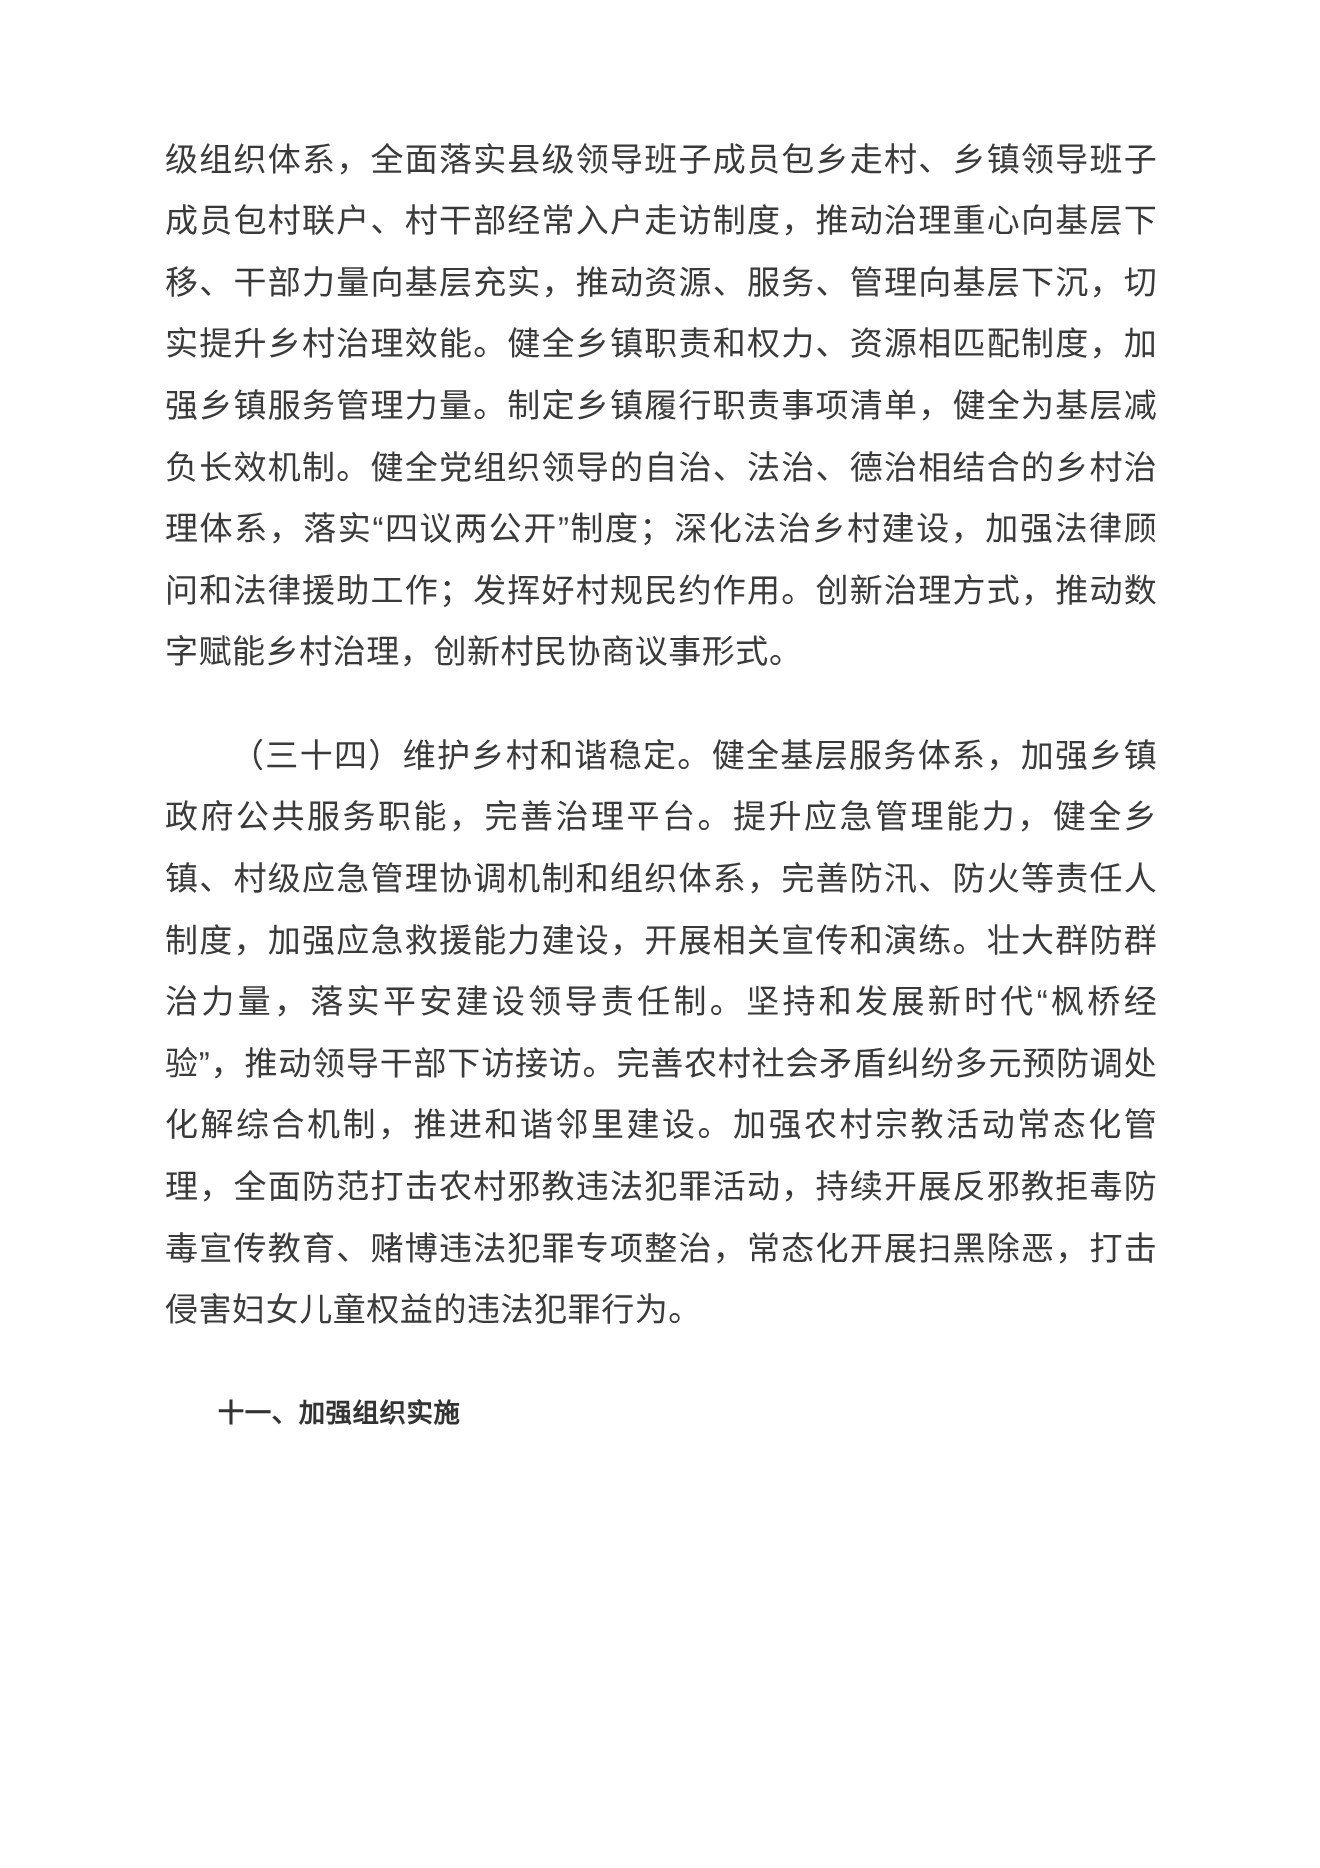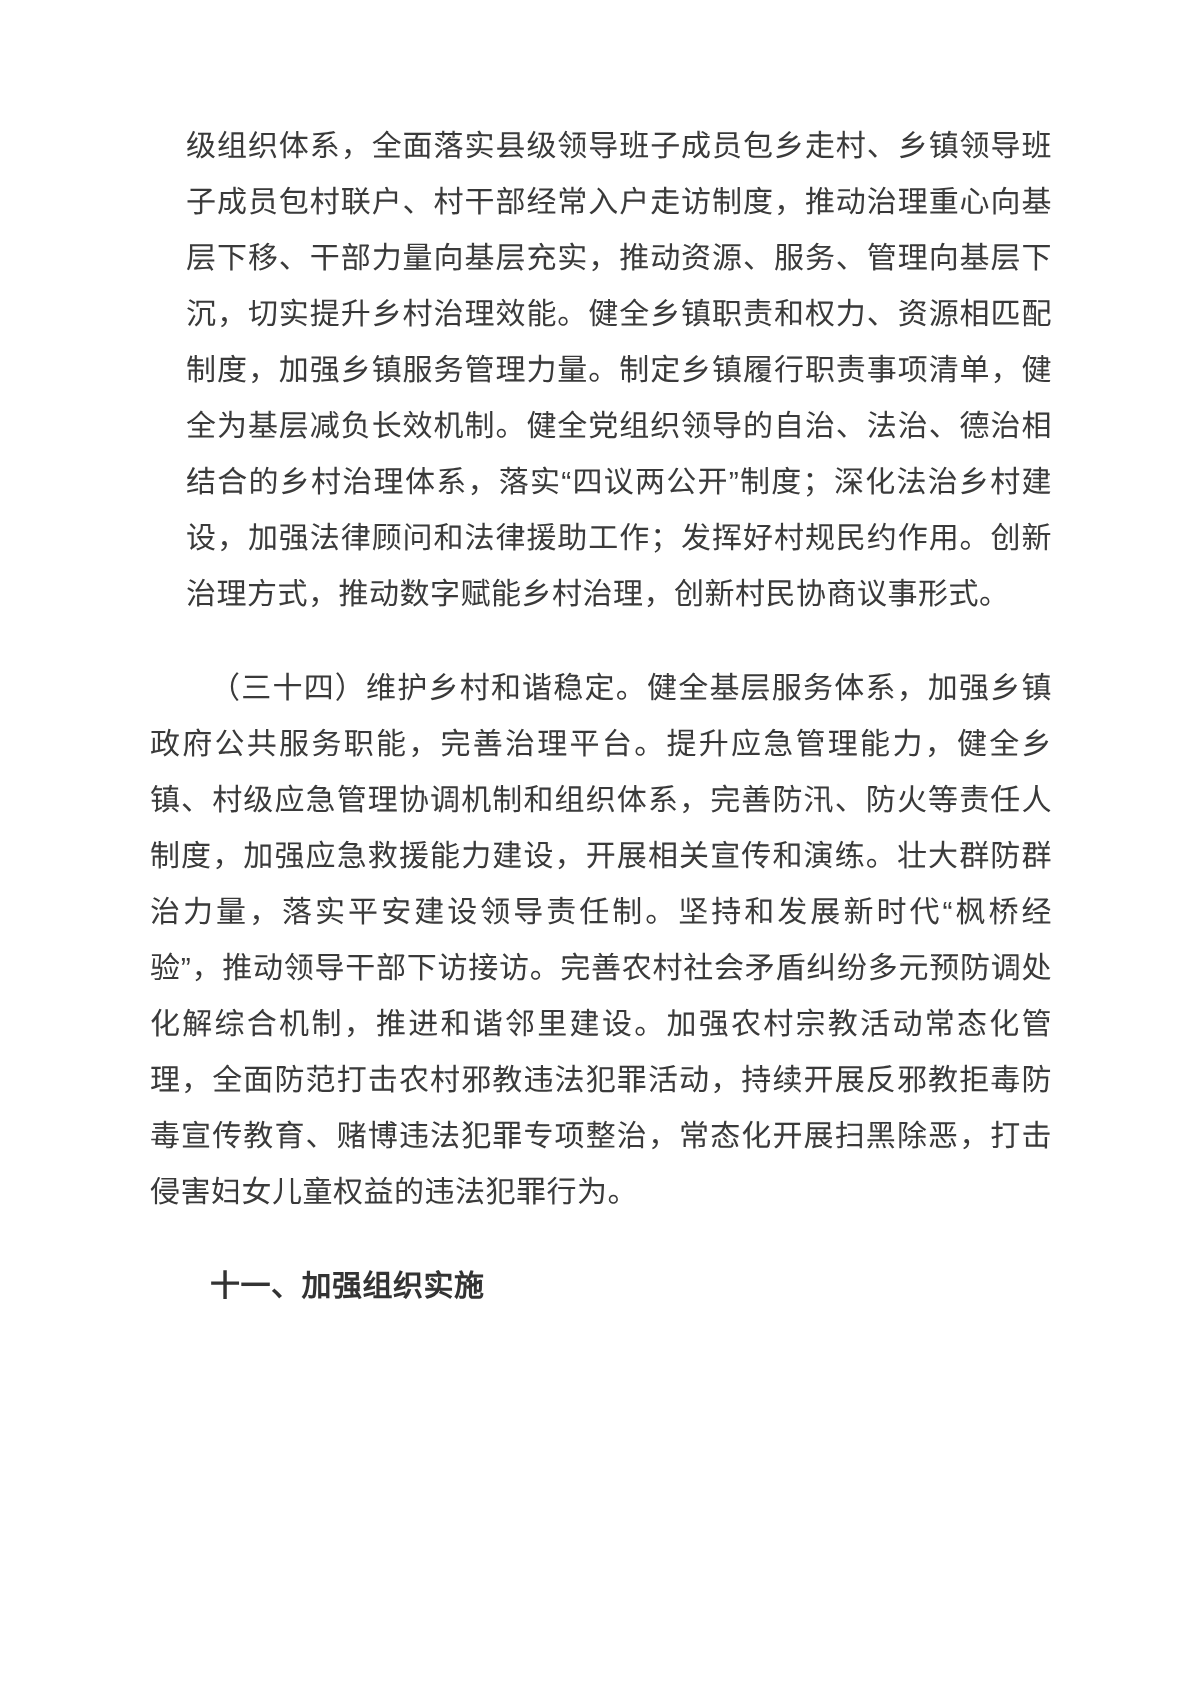--- a/index.html
+++ b/index.html
@@ -23,25 +23,24 @@
     font-size: 30px;
     line-height: 56px;
     color: #3a3a3a;
     text-align: justify;
     text-indent: 2em;
     letter-spacing: 0.5px;
     word-break: break-all;
   }
   .no-indent {
     text-indent: 0;
-    margin-left: 36px;
   }
   .section-heading {
     margin: 0 0 42px 0;
-    font-size: 30px;
+    font-size: 24px;
     line-height: 56px;
     color: #333333;
     font-weight: bold;
     text-indent: 2em;
     letter-spacing: 0.5px;
   }
 </style>
 </head>
 <body>
 

